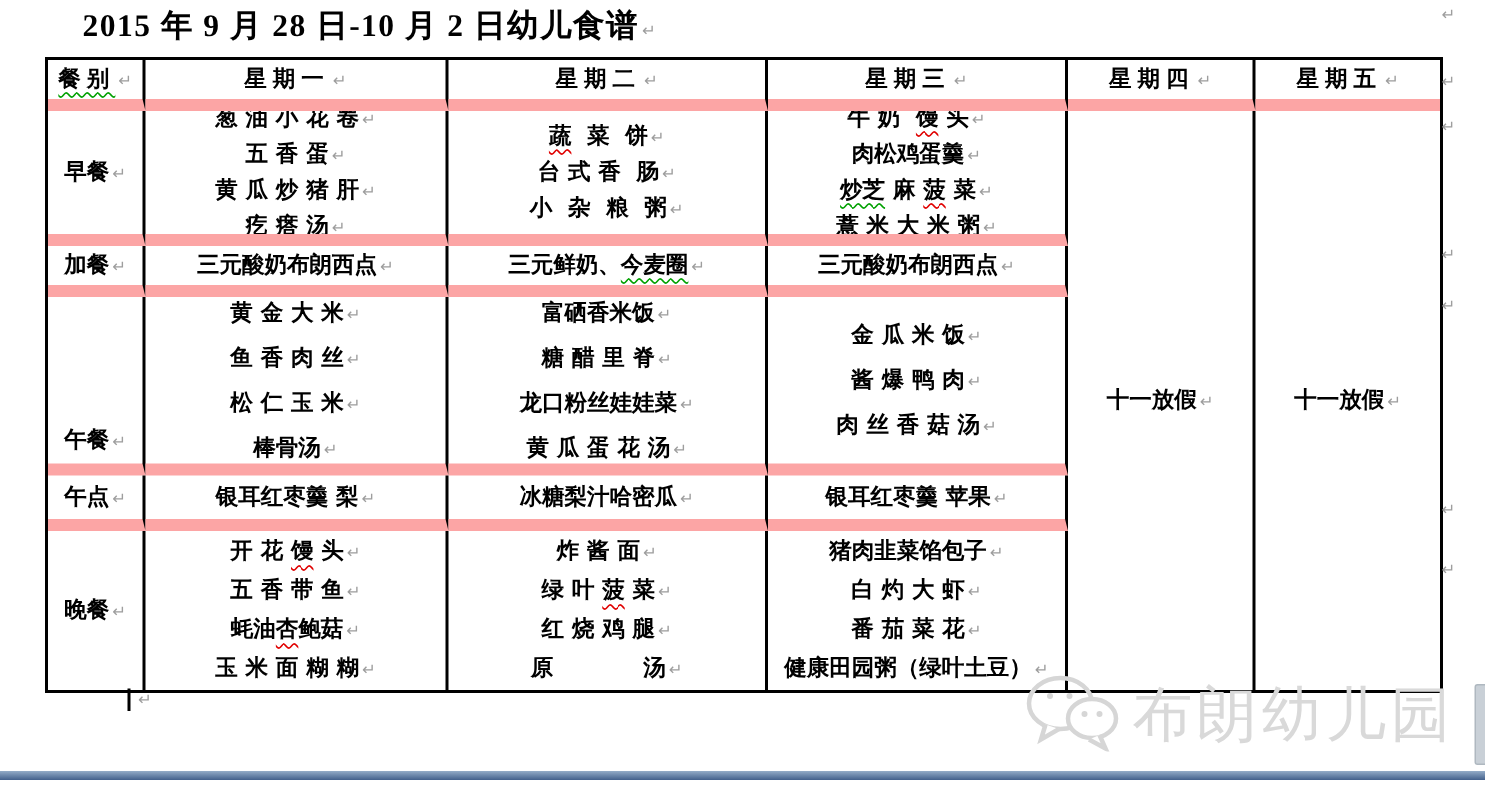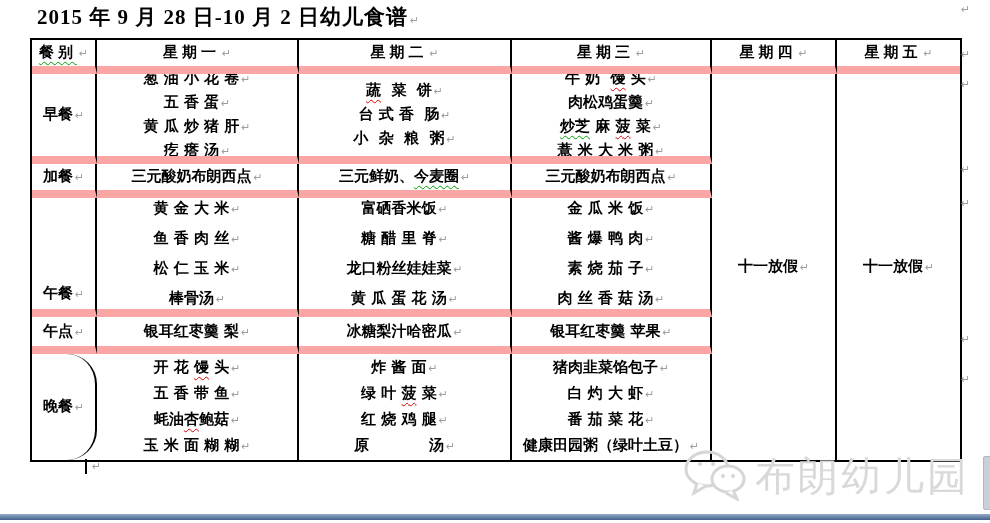--- a/index.html
+++ b/index.html
@@ -1,18 +1,18 @@
 <!DOCTYPE html>
 <html><head>
 <meta charset="utf-8">
 <style>
   html,body{margin:0;padding:0;background:#fff;}
   .page{position:relative;width:990px;height:523px;background:#ffffff;overflow:hidden;
         font-family:"DejaVu Sans","Liberation Sans",sans-serif;color:#000;}
-  .doc-title{position:absolute;left:37px;top:1px;height:32px;line-height:32px;
+  .doc-title{position:absolute;left:55px;top:1px;height:32px;line-height:32px;
              font-family:"Liberation Serif",serif;font-size:21px;font-weight:bold;letter-spacing:1px;}
   .pmark{color:#9e9e9e;font-size:11px;font-weight:normal;margin-left:2px;letter-spacing:0;
          font-family:"DejaVu Sans",sans-serif;}
   .grid{position:absolute;left:30px;top:38px;display:grid;
         grid-template-columns:65px 202px 213px 200px 125px 123px;
         grid-template-rows:34px 90px 34px 119px 37px 106px;
         border:2px solid #000;background:#fff;}
   .cell{border-right:2px solid #000;border-bottom:8px solid #fca5a5;
         display:flex;flex-direction:column;justify-content:center;align-items:center;
         font-weight:bold;font-size:15px;overflow:hidden;}
@@ -109,36 +109,35 @@
       </div>
       <div class="cell c-day r3" style="grid-area: 4 / 3;">
         <div class="line"><span class="seg">富硒香米饭</span><span class="pmark">↵</span></div>
         <div class="line"><span class="seg">糖 醋 里 脊</span><span class="pmark">↵</span></div>
         <div class="line"><span class="seg">龙口粉丝娃娃菜</span><span class="pmark">↵</span></div>
         <div class="line"><span class="seg">黄 瓜 蛋 花 汤</span><span class="pmark">↵</span></div>
       </div>
       <div class="cell c-day r3" style="grid-area: 4 / 4;">
         <div class="line"><span class="seg">金 瓜 米 饭</span><span class="pmark">↵</span></div>
         <div class="line"><span class="seg">酱 爆 鸭 肉</span><span class="pmark">↵</span></div>
-        <div class="line"><span class="seg">素 烧 茄 子</span><span class="pmark">↵</span></div>
         <div class="line"><span class="seg">肉 丝 香 菇 汤</span><span class="pmark">↵</span></div>
       </div>
       <div class="cell c-label r4" style="grid-area: 5 / 1;">
         <div class="line"><span class="seg">午点</span><span class="pmark">↵</span></div>
       </div>
       <div class="cell c-day r4" style="grid-area: 5 / 2;">
         <div class="line"><span class="seg">银耳红枣羹 梨</span><span class="pmark">↵</span></div>
       </div>
       <div class="cell c-day r4" style="grid-area: 5 / 4;">
         <div class="line"><span class="seg">银耳红枣羹 苹果</span><span class="pmark">↵</span></div>
       </div>
       <div class="cell c-day r4" style="grid-area: 5 / 3;">
         <div class="line"><span class="seg">冰糖梨汁哈密瓜</span><span class="pmark">↵</span></div>
       </div>
-      <div class="cell c-label r5 no-bb" style="grid-area: 6 / 1; border-radius: 30px;">
+      <div class="cell c-label r5 no-bb" style="grid-area: 6 / 1;">
         <div class="line"><span class="seg">晚餐</span><span class="pmark">↵</span></div>
       </div>
       <div class="cell c-day r5 no-bb" style="grid-area: 6 / 2;">
         <div class="line"><span class="seg">开 花 </span><span class="seg sq-red">馒</span><span class="seg"> 头</span><span class="pmark">↵</span></div>
         <div class="line"><span class="seg">五 香 带 鱼</span><span class="pmark">↵</span></div>
         <div class="line"><span class="seg">蚝油</span><span class="seg sq-red">杏</span><span class="seg">鲍菇</span><span class="pmark">↵</span></div>
         <div class="line"><span class="seg">玉 米 面 糊 糊</span><span class="pmark">↵</span></div>
       </div>
       <div class="cell c-day r5 no-bb" style="grid-area: 6 / 3;">
         <div class="line"><span class="seg">炸 酱 面</span><span class="pmark">↵</span></div>

